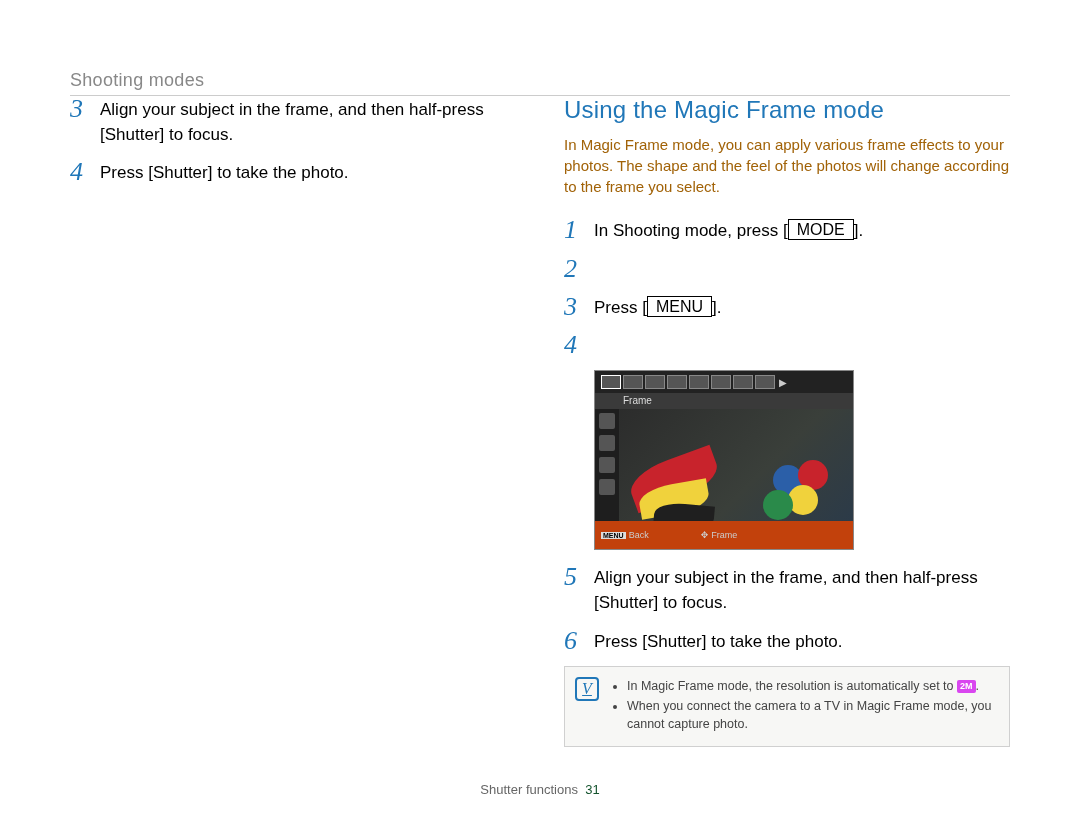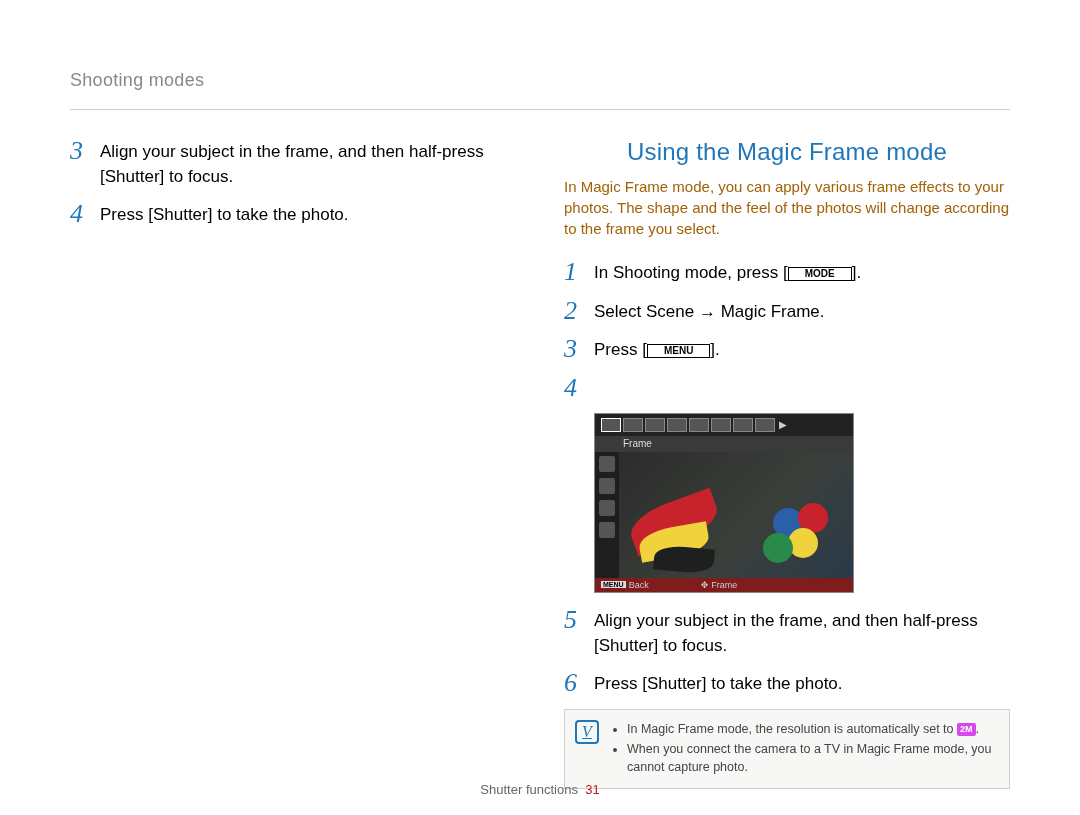--- a/index.html
+++ b/index.html
@@ -11,22 +11,21 @@
     color: #000000;
     position: relative;
     padding: 70px 70px 0 70px;
   }
   .section-label {
     font-size: 18px;
     color: #888888;
     font-weight: 300;
     letter-spacing: 0.3px;
     border-bottom: 1px solid #cccccc;
-    padding-bottom: 18px;
-    margin-bottom: 28px;
+    padding-bottom: 4px;
   }
   .columns {
     display: flex;
     gap: 48px;
   }
   .col {
     flex: 1;
     min-width: 0;
   }
   .step {
@@ -47,33 +46,32 @@
   .step-text {
     font-size: 17px;
     color: #000;
     line-height: 1.45;
     padding-top: 2px;
   }
   .step-text .bold { font-weight: 400; }
   .btn-box {
     display: inline-block;
     border: 1px solid #000;
-    padding: 0 16px;
-    font-size: 10px;
-    font-weight: 700;
+    padding: 0 8px;
+    font-size: 16px;
+    font-weight: 400;
     line-height: 1.2;
     vertical-align: 1px;
   }
   h2.heading {
     font-size: 24px;
     color: #2077b8;
     font-weight: 400;
     margin-bottom: 10px;
     letter-spacing: 0.2px;
-    text-align: center;
   }
   .intro {
     font-size: 15px;
     color: #a16207;
     line-height: 1.4;
     margin-bottom: 20px;
   }
   .screenshot {
     width: 260px;
     height: 180px;
@@ -142,22 +140,22 @@
   .wing3 { background: #1f1f1f; width: 60px; height: 25px; left: 35px; top: 95px; transform: rotate(5deg); }
   .flower { position: absolute; right: 10px; bottom: 10px; width: 80px; height: 70px; }
   .petal { position: absolute; width: 30px; height: 30px; border-radius: 50%; }
   .p1 { background: #2b5fa8; left: 10px; top: 10px; }
   .p2 { background: #c8232c; left: 35px; top: 5px; }
   .p3 { background: #f0d23c; left: 25px; top: 30px; }
   .p4 { background: #2a8a4a; left: 0px; top: 35px; }
   .ss-bottom {
     position: absolute;
     left: 0; right: 0; bottom: 0;
-    height: 14px;
-    background: #7f1d1d;
+    height: 28px;
+    background: #c2410c;
     display: flex;
     align-items: center;
     color: #ccc;
     font-size: 9px;
   }
   .ss-bottom .seg { padding: 0 6px; display: flex; align-items: center; gap: 3px; }
   .ss-bottom .tag {
     background: #ddd; color: #000;
     font-size: 7px; font-weight: bold;
     padding: 0 2px;
@@ -203,21 +201,21 @@
     font-weight: bold;
   }
   .footer {
     position: absolute;
     bottom: 18px;
     left: 0; right: 0;
     text-align: center;
     font-size: 13px;
     color: #666;
   }
-  .footer .pg { color: #b91c1c; }
+  .footer .pg { color: #14532d; }
 </style>
 </head>
 <body>
 
 <div class="section-label">Shooting modes</div>
 
 <div class="columns">
 
   <div class="col" id="left-col">
       <div class="step">
@@ -234,21 +232,20 @@
     <h2 class="heading">Using the Magic Frame mode</h2>
     <p class="intro">In Magic Frame mode, you can apply various frame effects to your photos. The shape and the feel of the photos will change according to the frame you select.</p>
 
     <div id="steps-a">
         <div class="step">
           <div class="step-num">1</div>
           <div class="step-text">In Shooting mode, press [<span class="btn-box">MODE</span>].</div>
         </div>
         <div class="step">
           <div class="step-num">2</div>
-          <div class="step-text">Select <span class="bold">Scene</span> → <span class="bold">Magic Frame</span>.</div>
         </div>
         <div class="step">
           <div class="step-num">3</div>
           <div class="step-text">Press [<span class="btn-box">MENU</span>].</div>
         </div>
         <div class="step">
           <div class="step-num">4</div>
         </div>
       </div>
 

